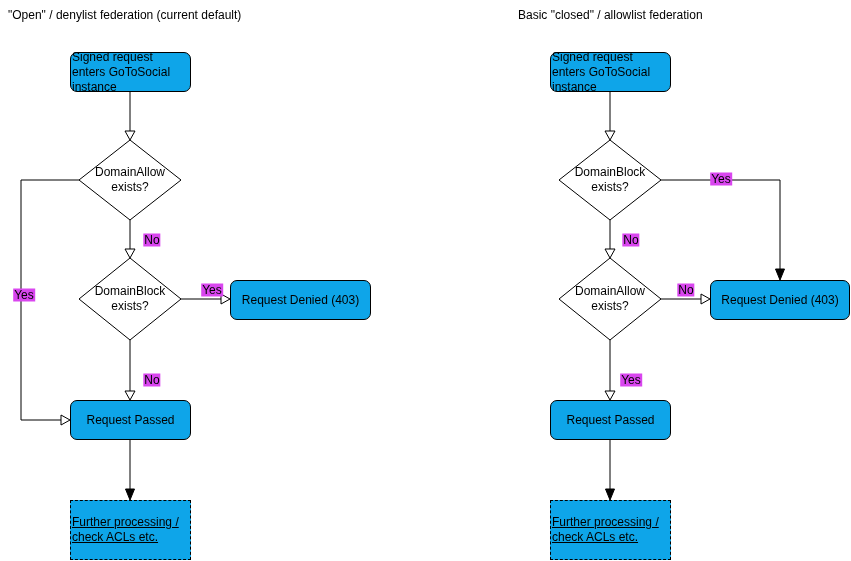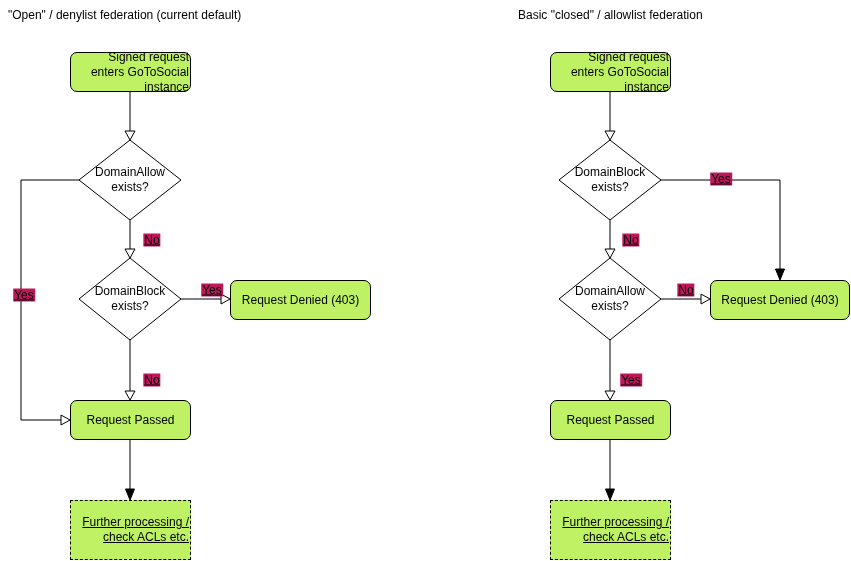--- a/index.html
+++ b/index.html
@@ -9,32 +9,32 @@
     overflow:hidden;
   }
   .canvas svg { position:absolute; top:0; left:0; }
   .edge { stroke:#000000; stroke-width:1; fill:none; }
   .shape { fill:#ffffff; stroke:#000000; stroke-width:1; }
   .arrow-open { fill:#ffffff; stroke:#000000; stroke-width:1; }
   .arrow-filled { fill:#000000; stroke:#000000; stroke-width:1; }
   .title { position:absolute; white-space:nowrap; line-height:14px; }
   .node {
     position:absolute; box-sizing:border-box;
-    border:1px solid #000000; border-radius:7px; background:#bef264;
+    border:1px solid #000000; border-radius:7px; background:#0ea5e9;
     display:flex; align-items:center; justify-content:center;
-    text-align:right; line-height:15px; padding:1px;
+    text-align:left; line-height:15px; padding:1px;
   }
   .node.dashed { border-style:dashed; border-radius:0;text-decoration:underline; }
   .dtext {
     position:absolute; width:100px; text-align:center; line-height:15px;
     pointer-events:none;
   }
   .elabel {
     position:absolute; transform:translate(-50%,-50%);
-    background:#be185d; padding:0 1px; white-space:nowrap; line-height:13px;text-decoration:underline;
+    background:#d946ef; padding:0 1px; white-space:nowrap; line-height:13px;
   }
 </style>
 </head>
 <body>
 
 <div class="canvas">
 
   <svg width="851" height="561" viewBox="0 0 851 561">
 
     <g>

